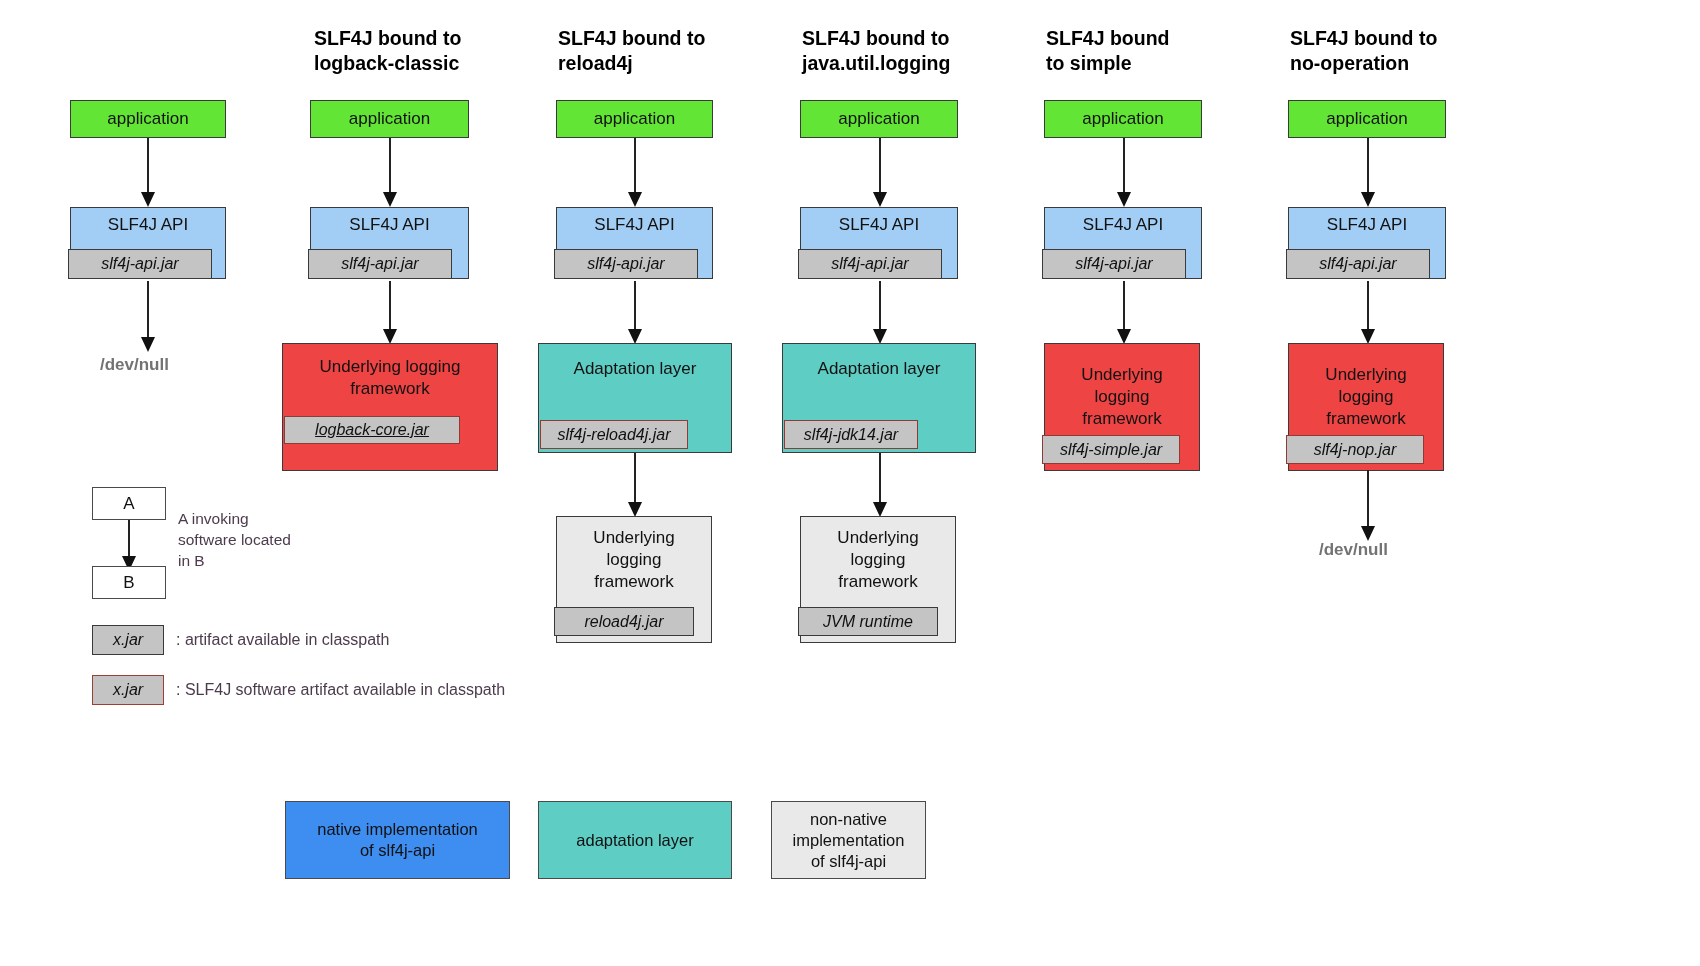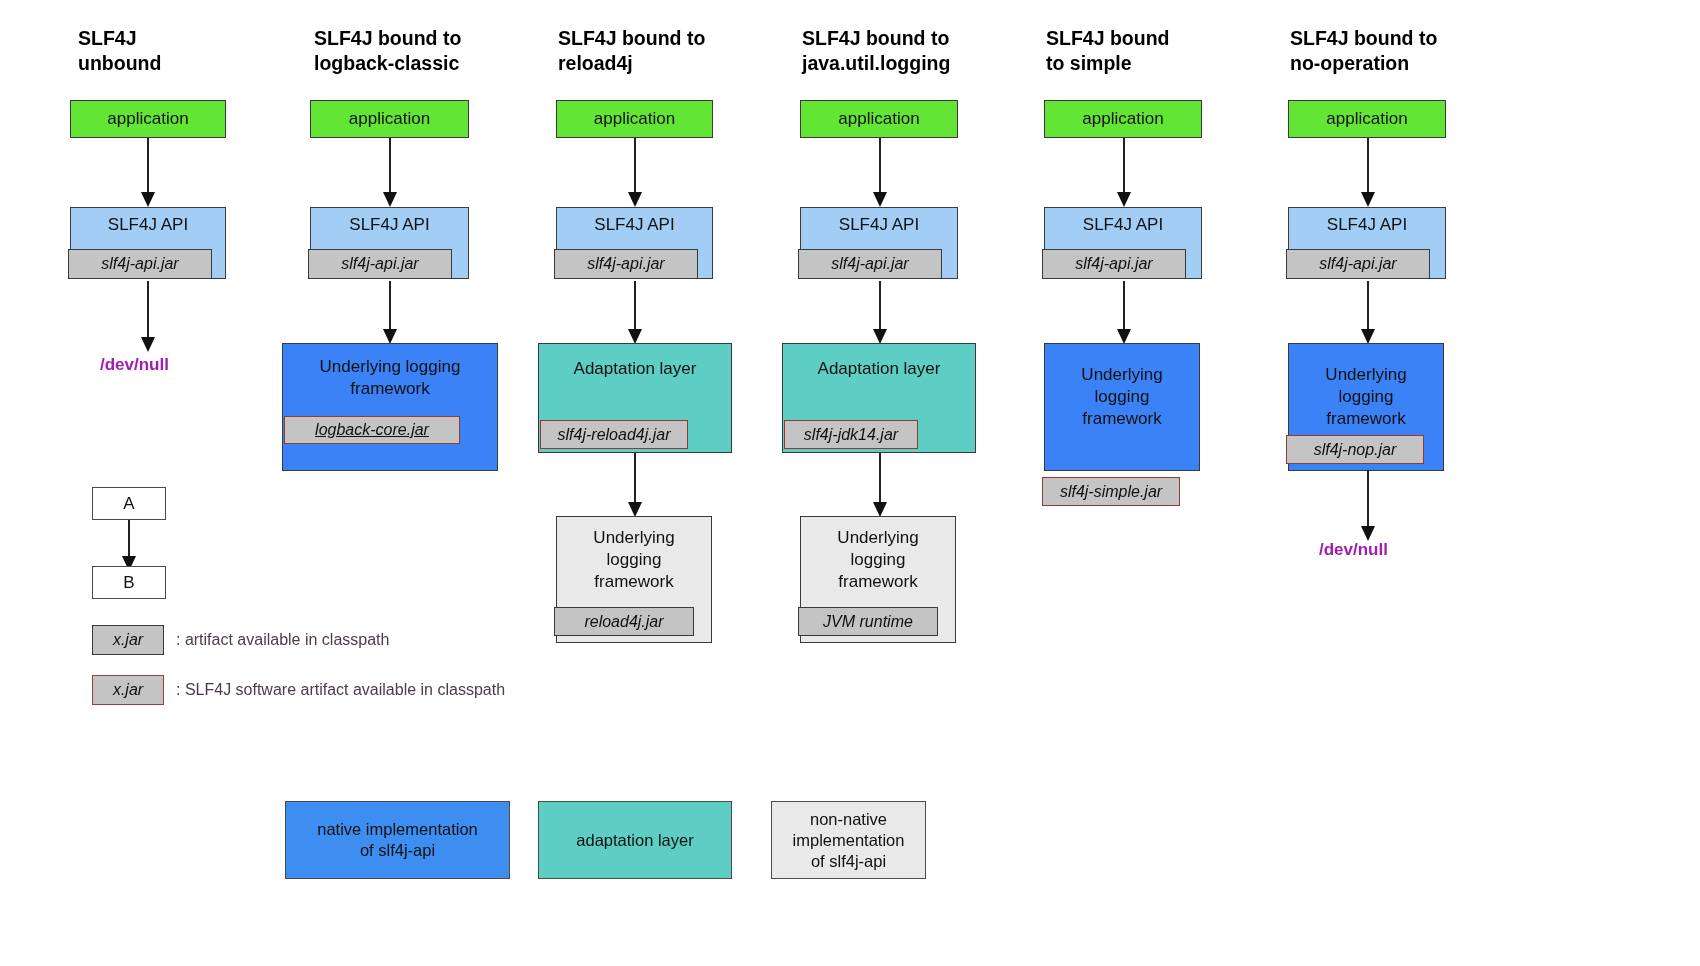--- a/index.html
+++ b/index.html
@@ -56,21 +56,21 @@
   }
   
   .api-box {
     background: #a2cdf5;
   }
   .api-box .title {
     padding-top: 6px;
   }
   
   .native-box {
-    background: #3b82f6;
+    background: #ef4444;
   }
   
   .adapt-box {
     background: #5ecdc4;
   }
   
   .nonnative-box {
     background: #e9e9e9;
   }
   
@@ -108,21 +108,21 @@
     width: 0; height: 0;
     border-left: 7.5px solid transparent;
     border-right: 7.5px solid transparent;
     border-top: 15px solid #111111;
   }
   
   .devnull {
     position: absolute;
     font-weight: bold;
     font-size: 17px;
-    color: #a21caf;
+    color: #737373;
     white-space: nowrap;
   }
   
   .legend-box {
     position: absolute;
     box-sizing: border-box;
     background: #ffffff;
     border: 1.6px solid #4a4a4a;
     display: flex;
     align-items: center;
@@ -172,22 +172,20 @@
     line-height: 21px;
     color: #111111;
     white-space: pre-line;
   }
 </style>
 </head>
 <body>
 
 <div class="canvas">
 
-  <div class="col-title" style="left:78px; top:26px; width:230px;">SLF4J
-unbound</div>
 
   <div class="box app-box" style="left:70px; top:100px; width:156px; height:38px;">
     <div class="title">application</div>
   </div>
 
   <div class="arrow" style="left:147px; top:138px; height:69px;">
     <div class="shaft" style="height:56px;"></div>
     <div class="head" style="top:54px;"></div>
   </div>
 
@@ -330,21 +328,21 @@
   <div class="arrow" style="left:1123px; top:281px; height:64px;">
     <div class="shaft" style="height:50px;"></div>
     <div class="head" style="top:48px;"></div>
   </div>
 
   <div class="box native-box" style="left:1044px; top:343px; width:156px; height:128px;">
     <div class="title" style="padding-top:20px;">Underlying
 logging
 framework</div>
   </div>
-  <div class="jar binding" style="left:1042px; top:435px; width:138px; height:29px;margin-top:42px;">slf4j-simple.jar</div>
+  <div class="jar binding" style="left:1042px; top:435px; width:138px; height:29px;">slf4j-simple.jar</div>
 
   <div class="col-title" style="left:1290px; top:26px; width:250px;">SLF4J bound to
 no-operation</div>
 
   <div class="box app-box" style="left:1288px; top:100px; width:158px; height:38px;">
     <div class="title">application</div>
   </div>
 
   <div class="arrow" style="left:1367px; top:138px; height:69px;">
     <div class="shaft" style="height:56px;"></div>
@@ -377,20 +375,23 @@
 
   <div class="legend-box" style="left:92px; top:487px; width:74px; height:33px;">A</div>
 
   <div class="arrow" style="left:128px; top:520px; height:48px;">
     <div class="shaft" style="height:38px;"></div>
     <div class="head" style="top:36px;"></div>
   </div>
 
   <div class="legend-box" style="left:92px; top:566px; width:74px; height:33px;">B</div>
 
+  <div class="legend-text" style="left:178px; top:508px; width:230px;">A invoking
+software located
+in B</div>
 
   <div class="legend-chip" style="left:92px; top:625px; width:72px; height:30px;">x.jar</div>
   <div class="legend-note" style="left:176px; top:630px;">: artifact available in classpath</div>
 
   <div class="legend-chip binding" style="left:92px; top:675px; width:72px; height:30px;">x.jar</div>
   <div class="legend-note" style="left:176px; top:680px;">: SLF4J software artifact available in classpath</div>
 
 
   <div class="swatch" style="left:285px; top:801px; width:225px; height:78px; background:#3d8ef0;">native implementation
 of slf4j-api</div>

